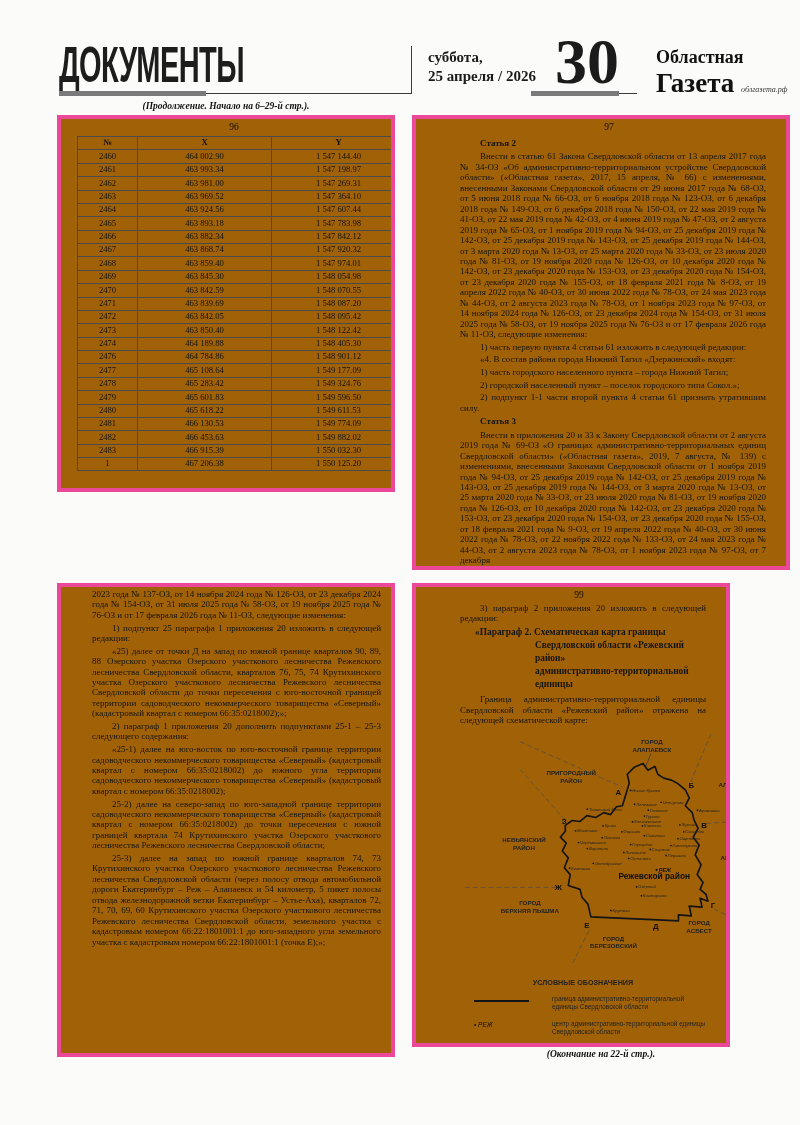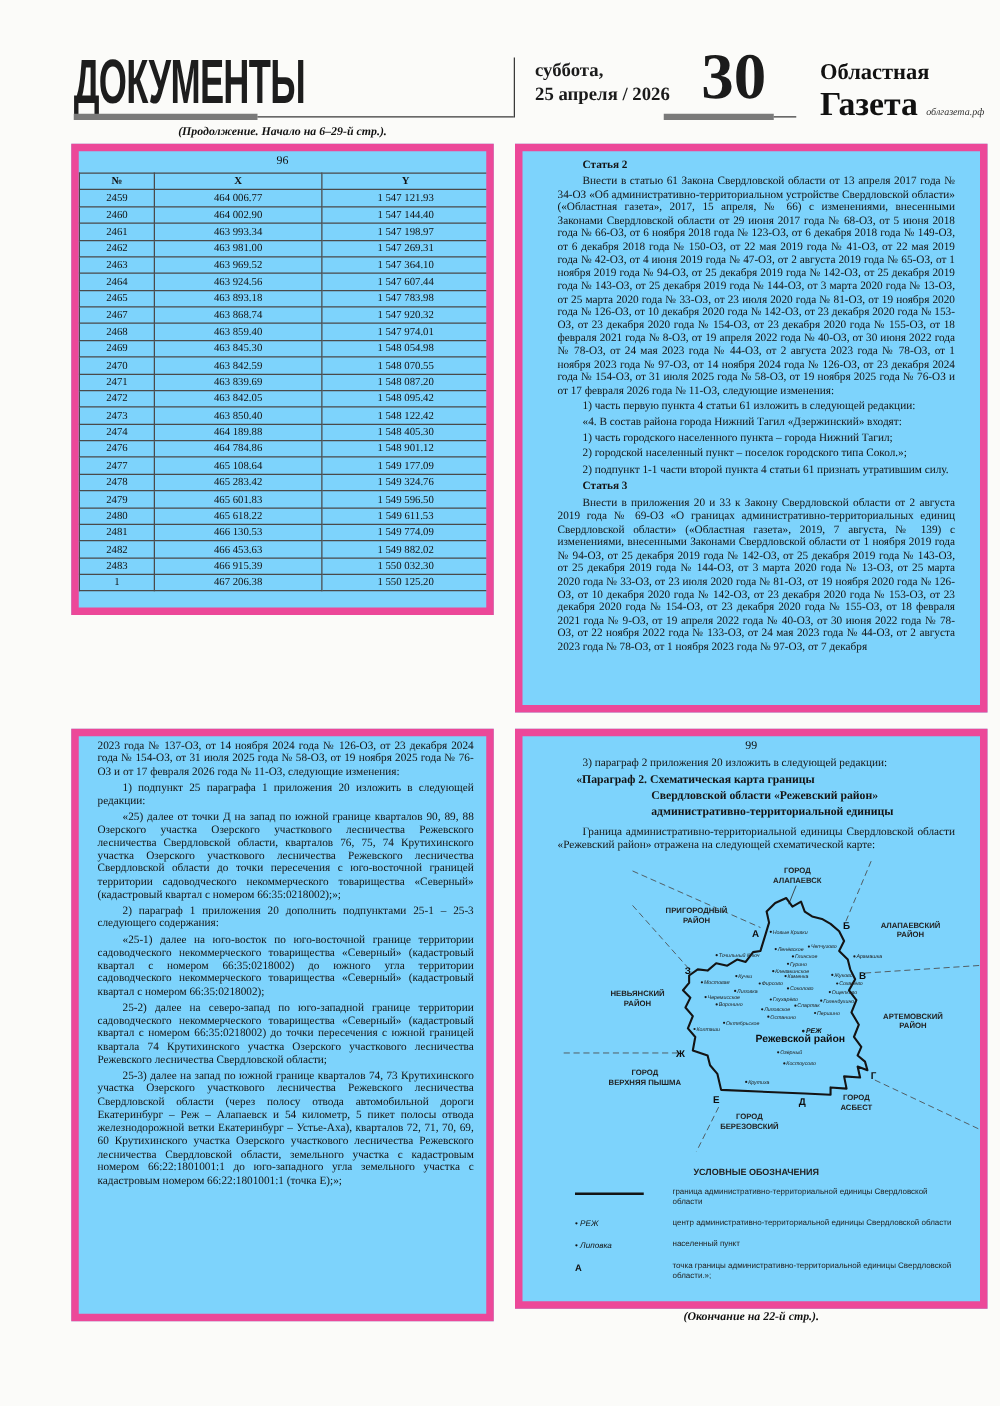--- a/index.html
+++ b/index.html
@@ -8,39 +8,39 @@
   
   .masthead{position:absolute;left:4px;top:0;width:800px;height:112px;}
   .mh-title{position:absolute;left:55px;top:40px;font-family:"Liberation Sans",sans-serif;
             font-weight:bold;font-size:50px;line-height:50px;color:#1d1d1d;
             transform:scaleX(0.58);transform-origin:left top;letter-spacing:-1px;white-space:nowrap;}
   .mh-title-bar{position:absolute;left:55px;top:91px;width:147px;height:5px;background:#7a7a7a;}
   .mh-line-left{position:absolute;left:202px;top:93px;width:205px;height:1px;background:#3a3a3a;}
   .mh-divider{position:absolute;left:407px;top:46px;width:1px;height:48px;background:#3a3a3a;}
   .mh-date{position:absolute;left:424px;top:48px;font-weight:bold;font-size:15px;line-height:19px;color:#1b1b1b;}
   .mh-pagenum{position:absolute;left:520px;top:34px;width:126px;text-align:center;
-              font-weight:bold;font-size:52px;line-height:56px;color:#1b1b1b;}
+              font-weight:bold;font-size:64px;line-height:56px;color:#1b1b1b;}
   .mh-pagenum-bar{position:absolute;left:527px;top:91px;width:88px;height:5px;background:#7a7a7a;}
   .mh-line-right{position:absolute;left:615px;top:93px;width:18px;height:1px;background:#3a3a3a;}
   .brand{position:absolute;left:652px;top:44px;width:143px;color:#111;}
   .brand-l1{font-weight:bold;font-size:18px;line-height:26px;}
   .brand-l2{font-weight:bold;font-size:27px;line-height:26px;white-space:nowrap;}
   .brand-site{font-size:8px;font-style:italic;font-weight:normal;color:#333;}
 
   
   .note{position:absolute;font-weight:bold;font-style:italic;font-size:9.5px;color:#111;text-align:center;}
   .note-top{left:57px;top:101px;width:338px;}
   .note-bottom{left:412px;top:1049px;width:378px;}
 
   
-  .bx{position:absolute;background:#7dd3fc;border:6px solid #ec4899;box-sizing:border-box;overflow:hidden;}
+  .bx{position:absolute;background:#a16207;border:4px solid #ec4899;box-sizing:border-box;overflow:hidden;padding-left:16px;}
   .bx96{left:57px;top:115px;width:338px;height:377px;}
   .bx97{left:412px;top:115px;width:378px;height:455px;}
   .bx98{left:57px;top:583px;width:338px;height:474px;}
-  .bx99{left:412px;top:583px;width:378px;height:464px;}
+  .bx99{left:412px;top:583px;width:318px;height:464px;}
   .bx-num{text-align:center;font-size:9.5px;padding-top:3px;line-height:11px;color:#111;}
 
   .bx-content{padding:2px 20px 4px 28px;}
   .bx98 .bx-content{padding:2px 10px 4px 15px;}
   .p{margin:0 0 2.2px 0;font-size:9px;line-height:10.45px;text-align:justify;}
   .p-ind{text-indent:20px;}
   .p-noind{text-indent:0;}
   .p-head{font-weight:bold;text-indent:20px;text-align:left;margin:3px 0 3px 0;}
 
   
@@ -109,25 +109,20 @@
       </colgroup>
     <thead>
       <tr>
         <th>№</th>
         <th>X</th>
         <th>Y</th>
       </tr>
     </thead>
     <tbody>
         <tr>
-          <td>2459</td>
-          <td>464 006.77</td>
-          <td>1 547 121.93</td>
-        </tr>
-        <tr>
           <td>2460</td>
           <td>464 002.90</td>
           <td>1 547 144.40</td>
         </tr>
         <tr>
           <td>2461</td>
           <td>463 993.34</td>
           <td>1 547 198.97</td>
         </tr>
         <tr>
@@ -144,20 +139,25 @@
           <td>2464</td>
           <td>463 924.56</td>
           <td>1 547 607.44</td>
         </tr>
         <tr>
           <td>2465</td>
           <td>463 893.18</td>
           <td>1 547 783.98</td>
         </tr>
         <tr>
+          <td>2466</td>
+          <td>463 882.34</td>
+          <td>1 547 842.12</td>
+        </tr>
+        <tr>
           <td>2467</td>
           <td>463 868.74</td>
           <td>1 547 920.32</td>
         </tr>
         <tr>
           <td>2468</td>
           <td>463 859.40</td>
           <td>1 547 974.01</td>
         </tr>
         <tr>
@@ -233,20 +233,21 @@
         <tr>
           <td>1</td>
           <td>467 206.38</td>
           <td>1 550 125.20</td>
         </tr>
       </tbody>
   </table>
 </section>
 
 <section class="bx bx97">
+  <div class="bx-num">97</div>
   <div class="bx-content">
       <p class="p p-head">Статья 2</p>
       <p class="p p-ind">Внести в статью 61 Закона Свердловской области от 13 апреля 2017 года № 34-ОЗ «Об административно-территориальном устройстве Свердловской области» («Областная газета», 2017, 15 апреля, № 66) с изменениями, внесенными Законами Свердловской области от 29 июня 2017 года № 68-ОЗ, от 5 июня 2018 года № 66-ОЗ, от 6 ноября 2018 года № 123-ОЗ, от 6 декабря 2018 года № 149-ОЗ, от 6 декабря 2018 года № 150-ОЗ, от 22 мая 2019 года № 41-ОЗ, от 22 мая 2019 года № 42-ОЗ, от 4 июня 2019 года № 47-ОЗ, от 2 августа 2019 года № 65-ОЗ, от 1 ноября 2019 года № 94-ОЗ, от 25 декабря 2019 года № 142-ОЗ, от 25 декабря 2019 года № 143-ОЗ, от 25 декабря 2019 года № 144-ОЗ, от 3 марта 2020 года № 13-ОЗ, от 25 марта 2020 года № 33-ОЗ, от 23 июля 2020 года № 81-ОЗ, от 19 ноября 2020 года № 126-ОЗ, от 10 декабря 2020 года № 142-ОЗ, от 23 декабря 2020 года № 153-ОЗ, от 23 декабря 2020 года № 154-ОЗ, от 23 декабря 2020 года № 155-ОЗ, от 18 февраля 2021 года № 8-ОЗ, от 19 апреля 2022 года № 40-ОЗ, от 30 июня 2022 года № 78-ОЗ, от 24 мая 2023 года № 44-ОЗ, от 2 августа 2023 года № 78-ОЗ, от 1 ноября 2023 года № 97-ОЗ, от 14 ноября 2024 года № 126-ОЗ, от 23 декабря 2024 года № 154-ОЗ, от 31 июля 2025 года № 58-ОЗ, от 19 ноября 2025 года № 76-ОЗ и от 17 февраля 2026 года № 11-ОЗ, следующие изменения:</p>
       <p class="p p-ind">1) часть первую пункта 4 статьи 61 изложить в следующей редакции:</p>
       <p class="p p-ind">«4. В состав района города Нижний Тагил «Дзержинский» входят:</p>
       <p class="p p-ind">1) часть городского населенного пункта – города Нижний Тагил;</p>
       <p class="p p-ind">2) городской населенный пункт – поселок городского типа Сокол.»;</p>
       <p class="p p-ind">2) подпункт 1-1 части второй пункта 4 статьи 61 признать утратившим силу.</p>
       <p class="p p-head">Статья 3</p>
       <p class="p p-ind">Внести в приложения 20 и 33 к Закону Свердловской области от 2 августа 2019 года № 69-ОЗ «О границах административно-территориальных единиц Свердловской области» («Областная газета», 2019, 7 августа, № 139) с изменениями, внесенными Законами Свердловской области от 1 ноября 2019 года № 94-ОЗ, от 25 декабря 2019 года № 142-ОЗ, от 25 декабря 2019 года № 143-ОЗ, от 25 декабря 2019 года № 144-ОЗ, от 3 марта 2020 года № 13-ОЗ, от 25 марта 2020 года № 33-ОЗ, от 23 июля 2020 года № 81-ОЗ, от 19 ноября 2020 года № 126-ОЗ, от 10 декабря 2020 года № 142-ОЗ, от 23 декабря 2020 года № 153-ОЗ, от 23 декабря 2020 года № 154-ОЗ, от 23 декабря 2020 года № 155-ОЗ, от 18 февраля 2021 года № 9-ОЗ, от 19 апреля 2022 года № 40-ОЗ, от 30 июня 2022 года № 78-ОЗ, от 22 ноября 2022 года № 133-ОЗ, от 24 мая 2023 года № 44-ОЗ, от 2 августа 2023 года № 78-ОЗ, от 1 ноября 2023 года № 97-ОЗ, от 7 декабря</p>

